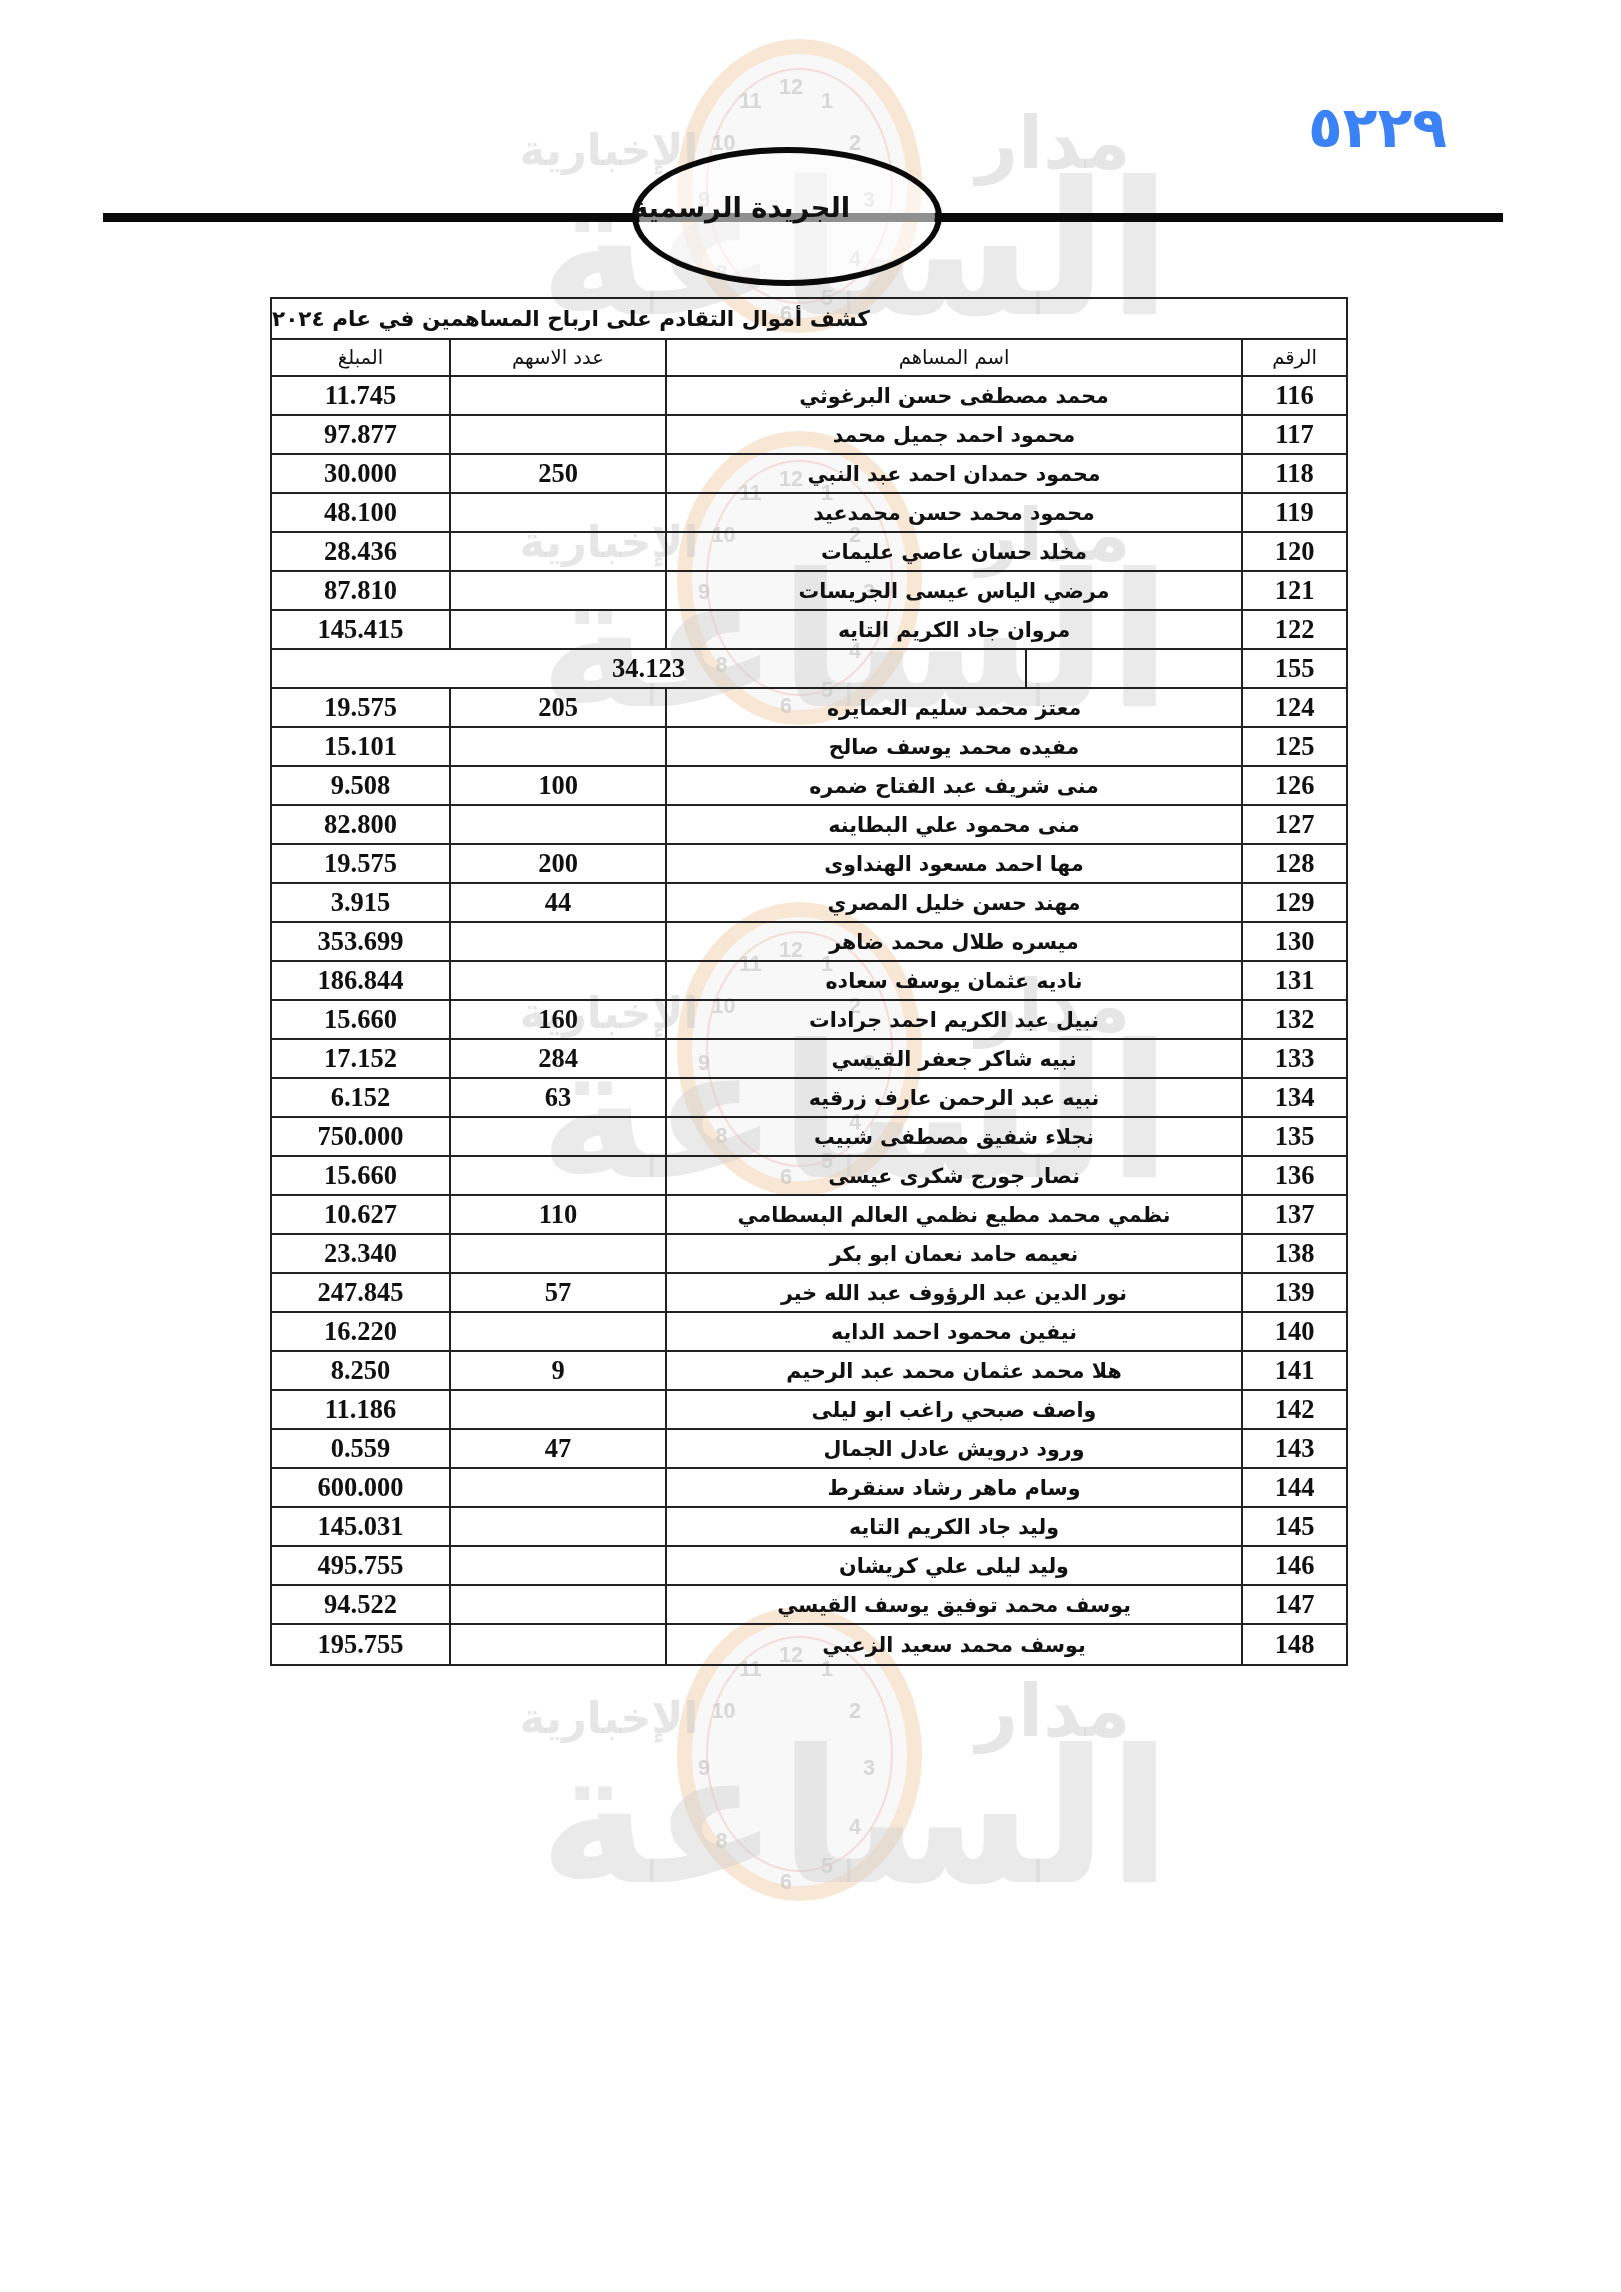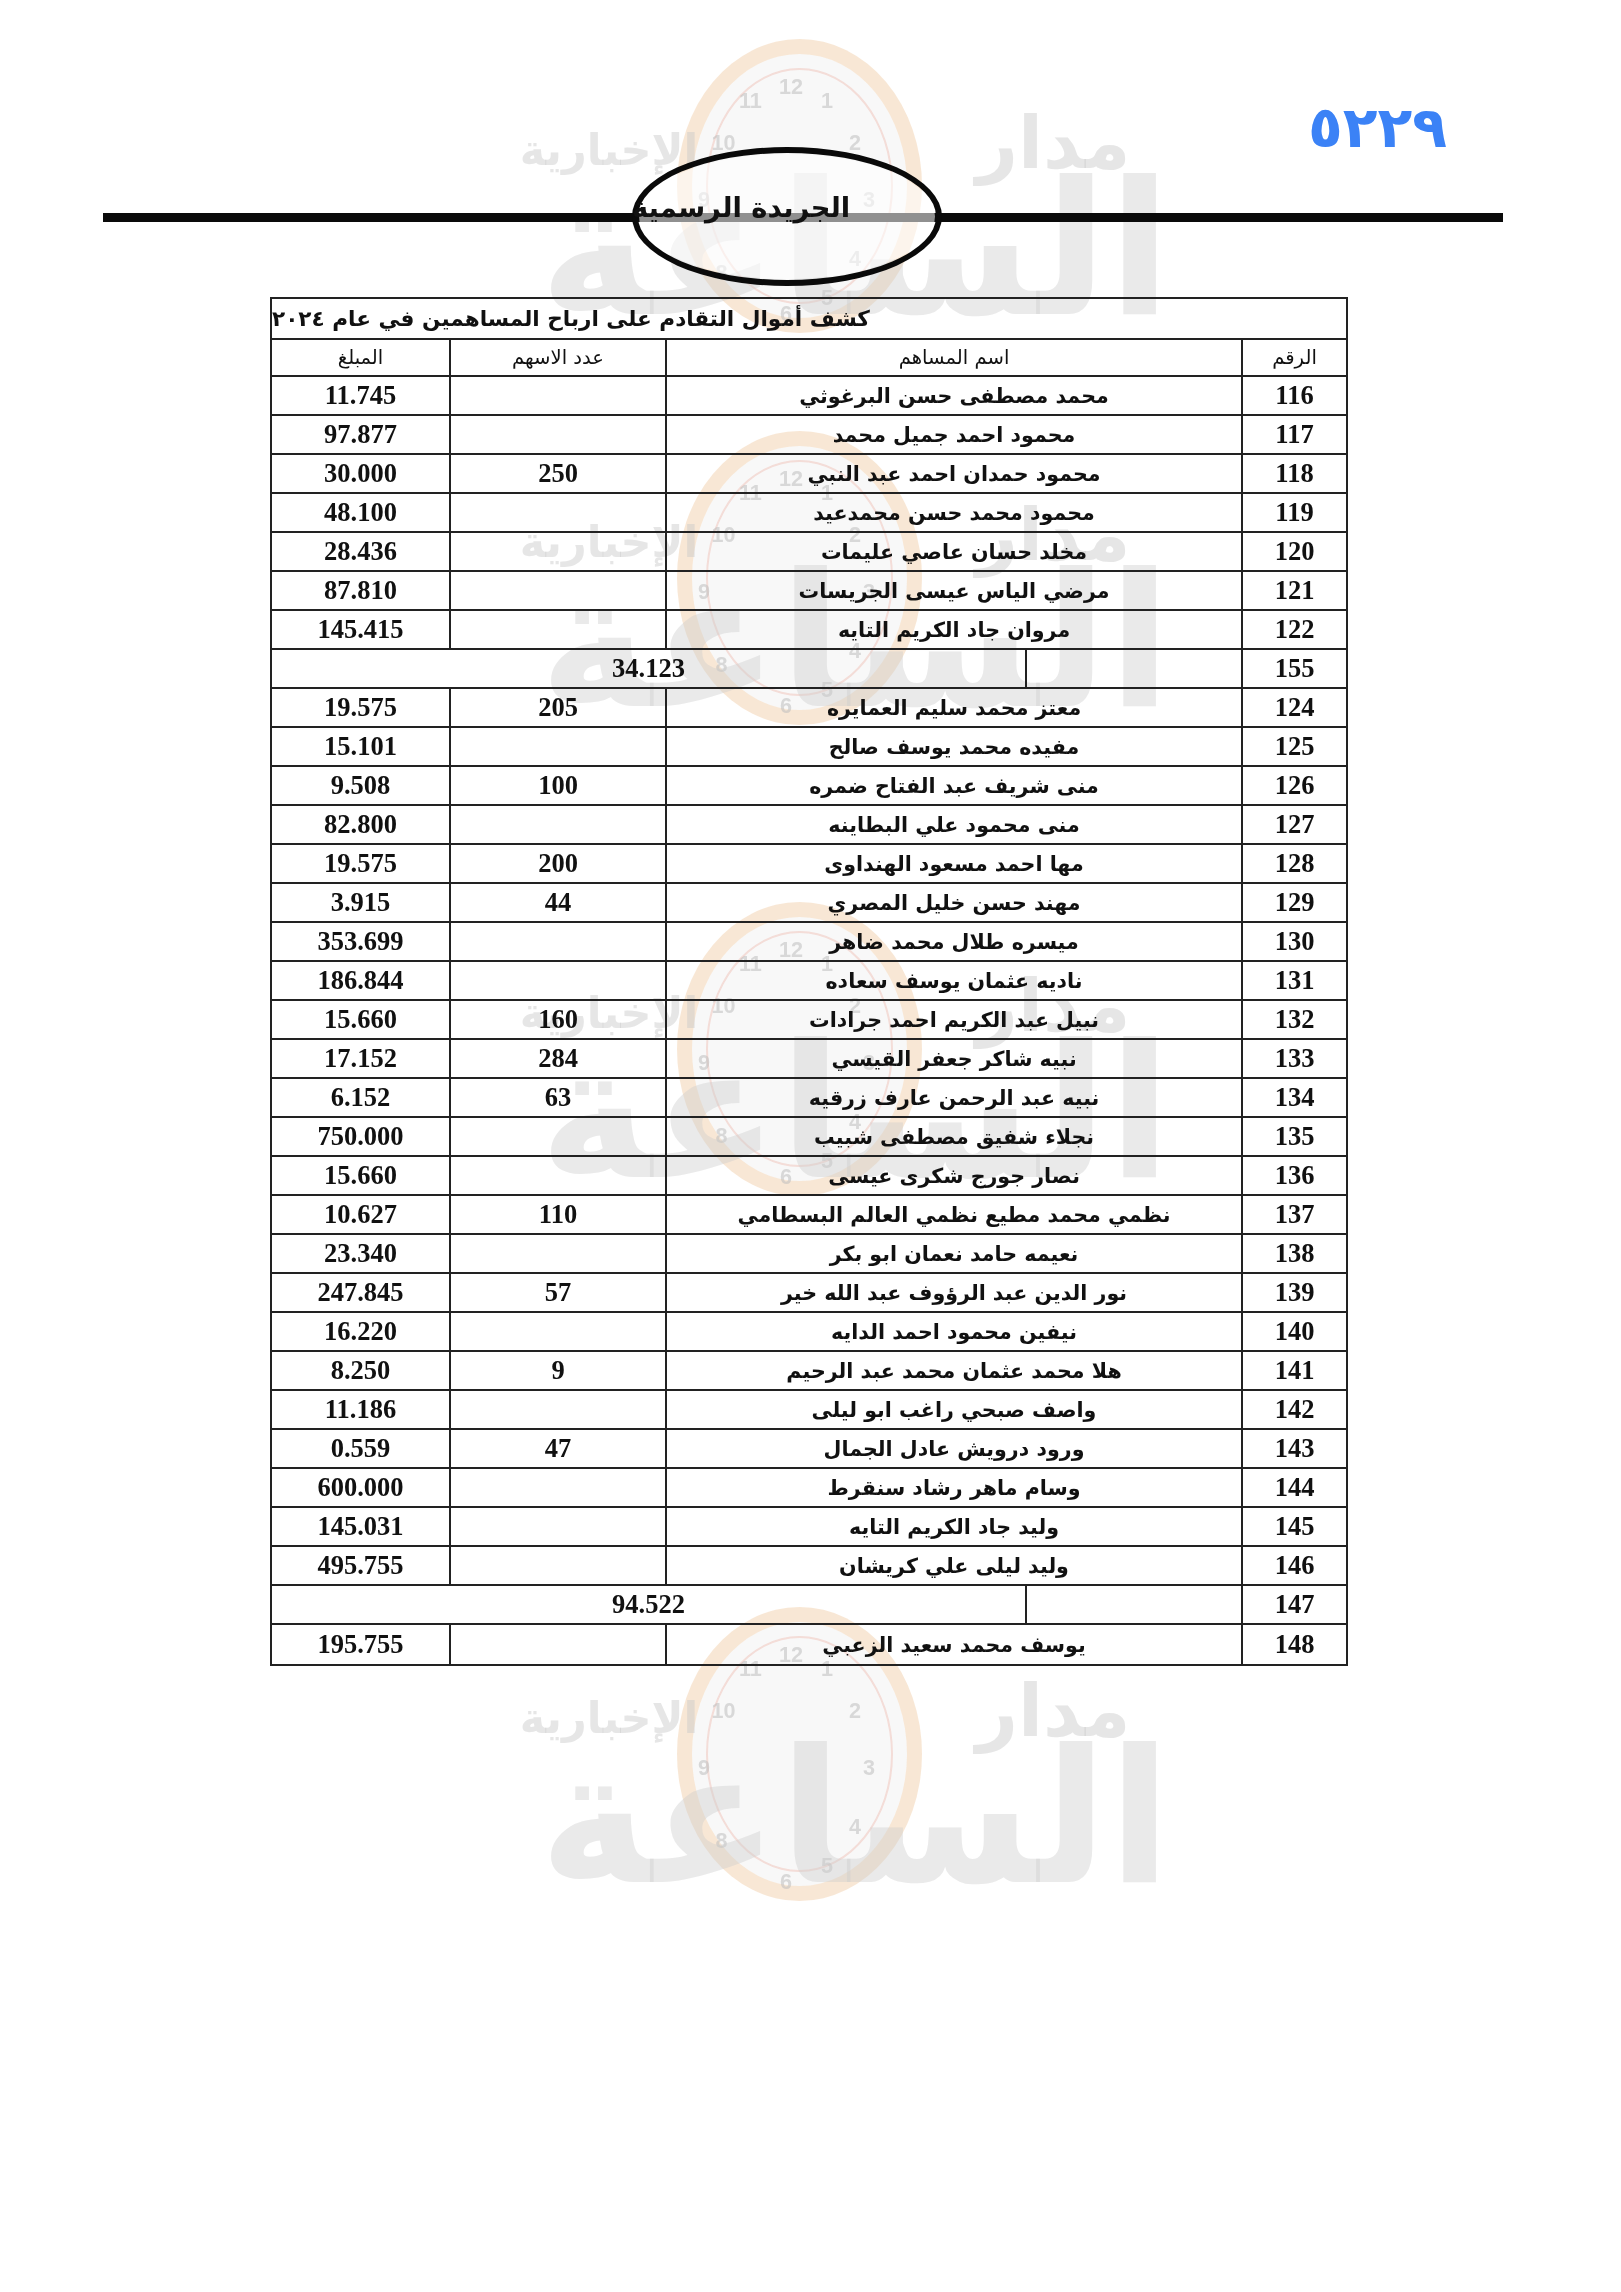--- a/index.html
+++ b/index.html
@@ -372,20 +372,21 @@
         <div class="c c-amt">145.031</div>
       </div>
       <div class="tbl-row body">
         <div class="c c-num">146</div>
         <div class="c c-name">وليد ليلى علي كريشان</div>
         <div class="c c-sh"></div>
         <div class="c c-amt">495.755</div>
       </div>
       <div class="tbl-row body">
         <div class="c c-num">147</div>
+        <div class="c c-name">يوسف محمد توفيق يوسف القيسي</div>
         <div class="c c-sh"></div>
         <div class="c c-amt">94.522</div>
       </div>
       <div class="tbl-row body">
         <div class="c c-num">148</div>
         <div class="c c-name">يوسف محمد سعيد الزعبي</div>
         <div class="c c-sh"></div>
         <div class="c c-amt">195.755</div>
       </div>
     </div>

